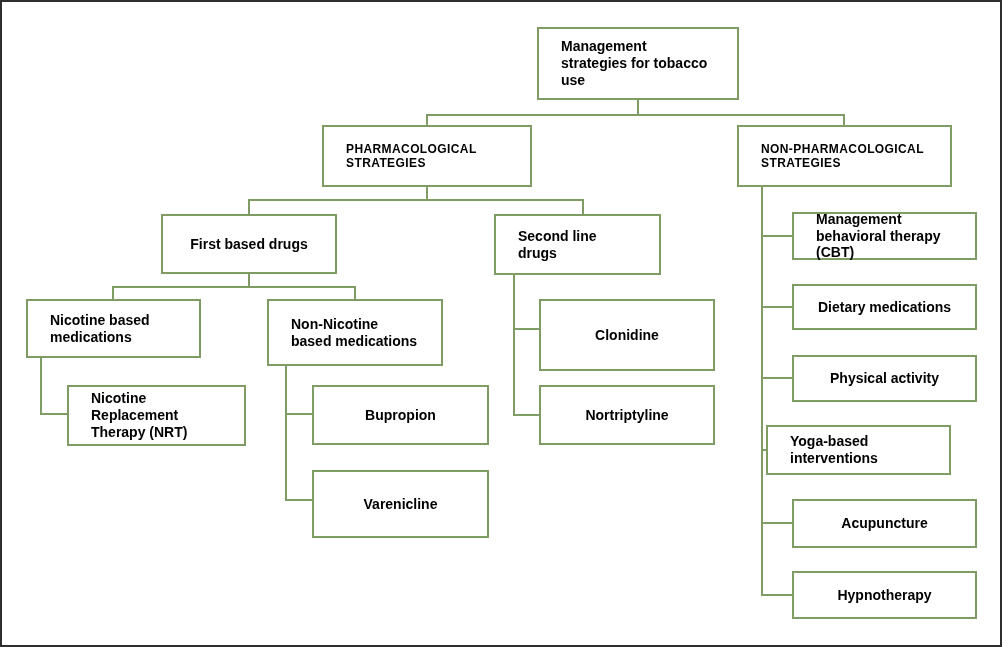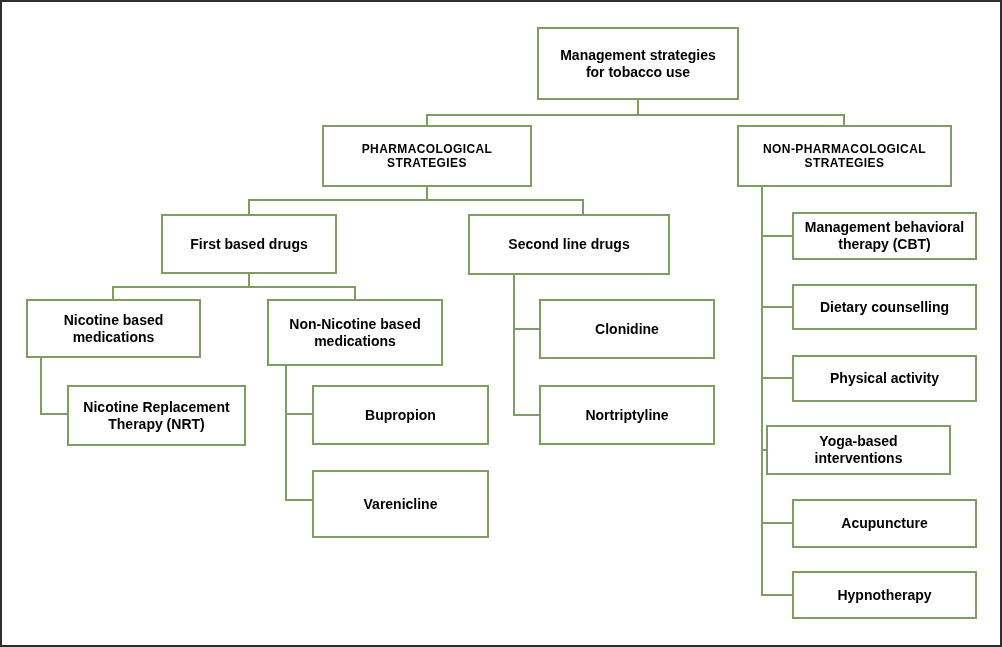--- a/index.html
+++ b/index.html
@@ -23,22 +23,22 @@
     box-sizing:border-box;
     border:2px solid var(--accent);
     background:var(--bg);
     color:var(--text);
     font-weight:700;
     font-size:14px;
     line-height:1.2;
     display:flex;
     align-items:center;
     justify-content:center;
-    text-align:center;
-    padding:2px 10px;
+    text-align:left;
+    padding:2px 22px;
     z-index:2;
   }
   .node.caps{letter-spacing:0.4px;font-size:12px;}
   .seg{
     position:absolute;
     background:var(--accent);
     z-index:1;
   }
 </style>
 </head>
@@ -47,39 +47,39 @@
 <div class="canvas">
 
   <div class="node" style="left:535px;top:25px;width:202px;height:73px">Management strategies for tobacco use</div>
 
   <div class="node caps" style="left:320px;top:123px;width:210px;height:62px">PHARMACOLOGICAL STRATEGIES</div>
 
   <div class="node caps" style="left:735px;top:123px;width:215px;height:62px">NON-PHARMACOLOGICAL STRATEGIES</div>
 
   <div class="node" style="left:159px;top:212px;width:176px;height:60px">First based drugs</div>
 
-  <div class="node" style="left:466px;top:212px;width:202px;height:61px">Second line drugs</div>
+  <div class="node" style="left:492px;top:212px;width:167px;height:61px">Second line drugs</div>
 
   <div class="node" style="left:24px;top:297px;width:175px;height:59px">Nicotine based medications</div>
 
   <div class="node" style="left:265px;top:297px;width:176px;height:67px">Non-Nicotine based medications</div>
 
   <div class="node" style="left:65px;top:383px;width:179px;height:61px">Nicotine Replacement Therapy (NRT)</div>
 
   <div class="node" style="left:310px;top:383px;width:177px;height:60px">Bupropion</div>
 
   <div class="node" style="left:310px;top:468px;width:177px;height:68px">Varenicline</div>
 
-  <div class="node" style="left:537px;top:297px;width:176px;height:60px">Clonidine</div>
+  <div class="node" style="left:537px;top:297px;width:176px;height:72px">Clonidine</div>
 
   <div class="node" style="left:537px;top:383px;width:176px;height:60px">Nortriptyline</div>
 
   <div class="node" style="left:790px;top:210px;width:185px;height:48px">Management behavioral therapy (CBT)</div>
 
-  <div class="node" style="left:790px;top:282px;width:185px;height:46px">Dietary counselling</div>
+  <div class="node" style="left:790px;top:282px;width:185px;height:46px">Dietary medications</div>
 
   <div class="node" style="left:790px;top:353px;width:185px;height:47px">Physical activity</div>
 
   <div class="node" style="left:764px;top:423px;width:185px;height:50px">Yoga-based interventions</div>
 
   <div class="node" style="left:790px;top:497px;width:185px;height:49px">Acupuncture</div>
 
   <div class="node" style="left:790px;top:569px;width:185px;height:48px">Hypnotherapy</div>
 
   <div class="seg" style="left:635px;top:98px;width:2px;height:16px"></div>

